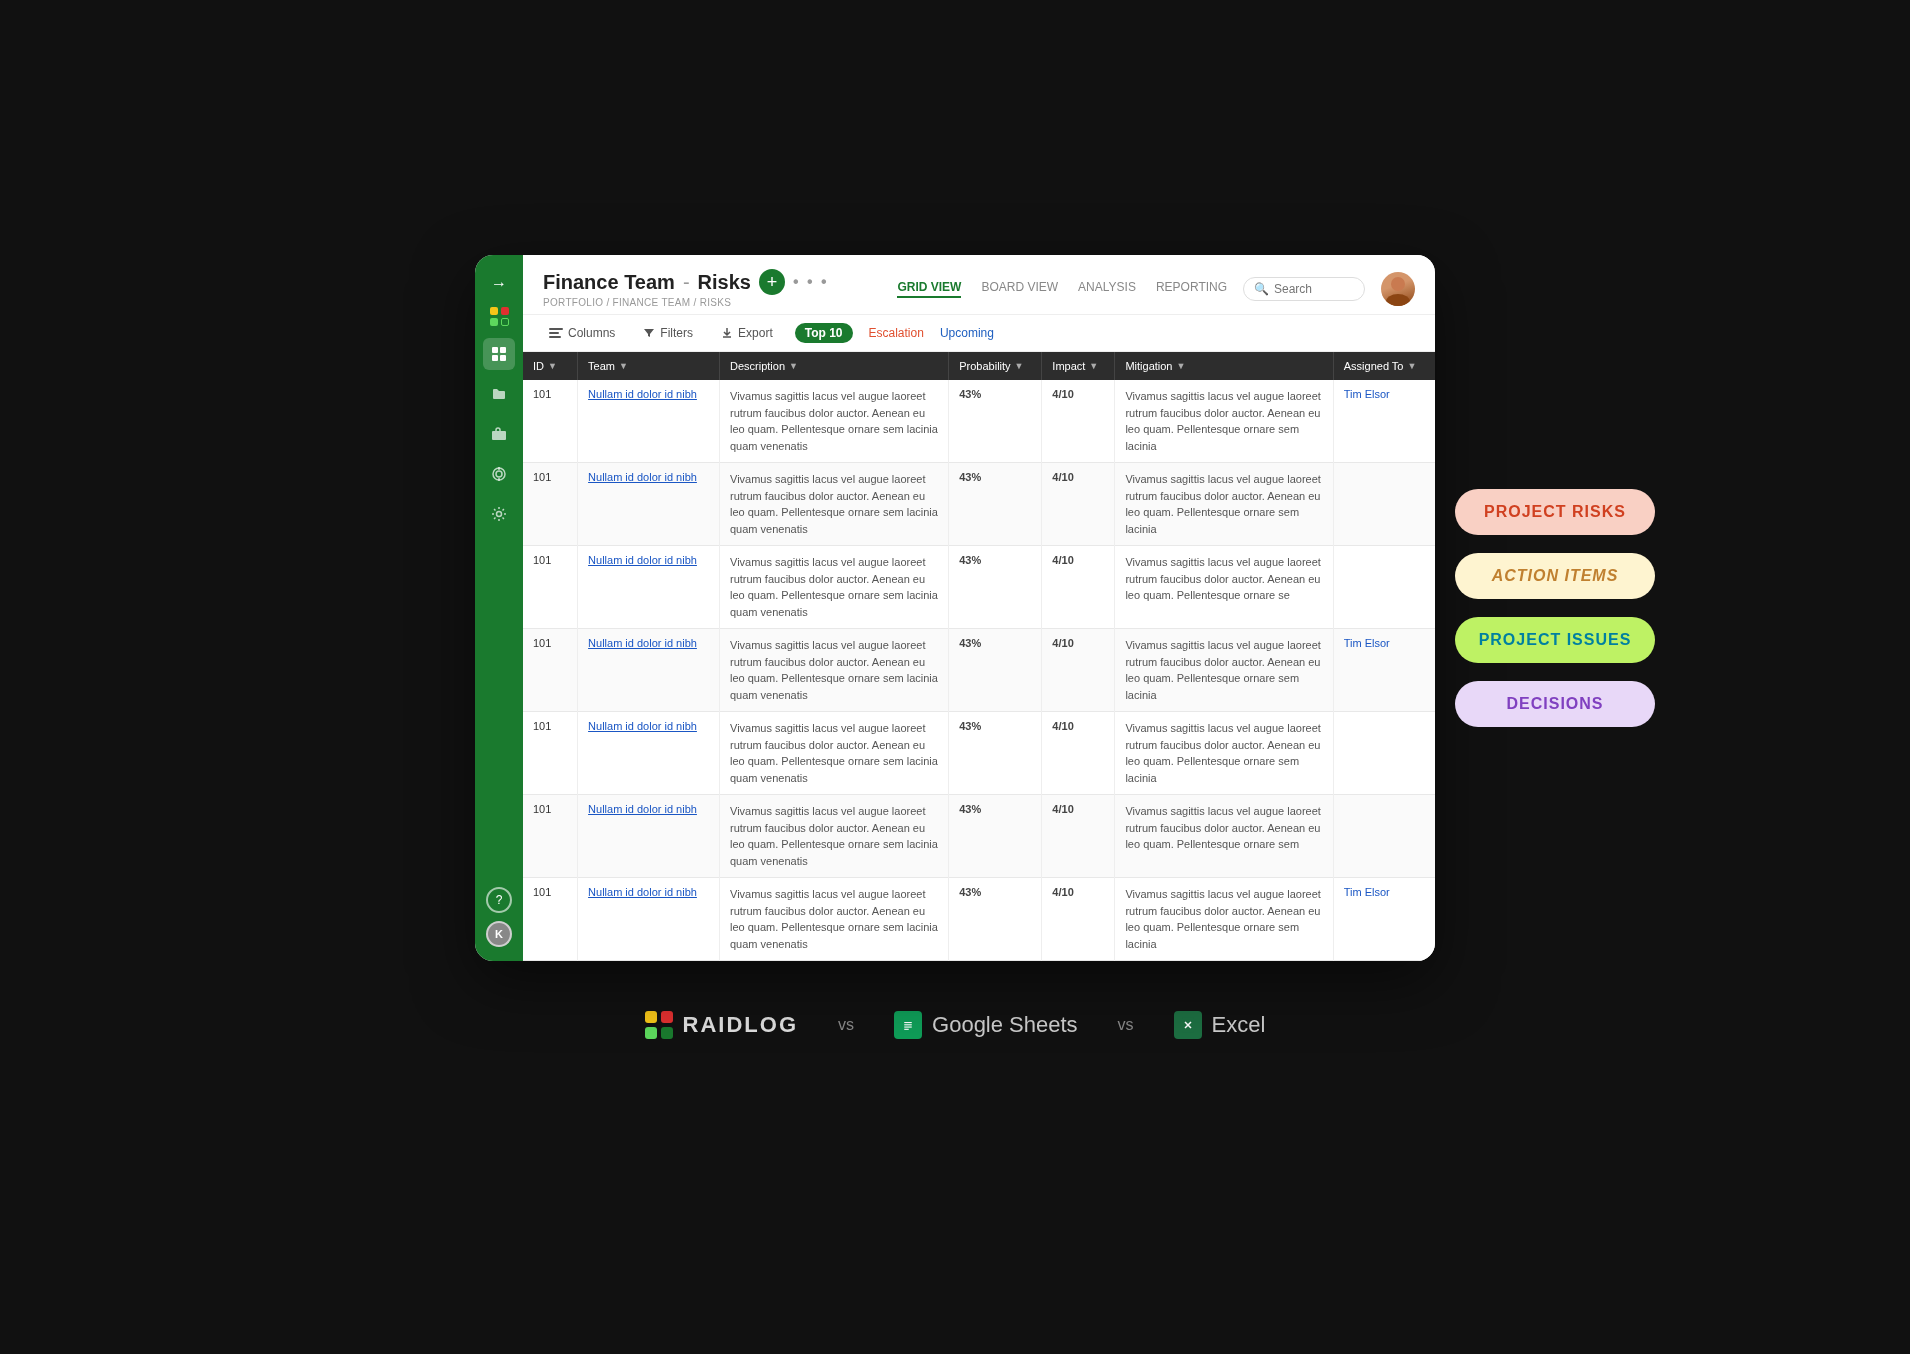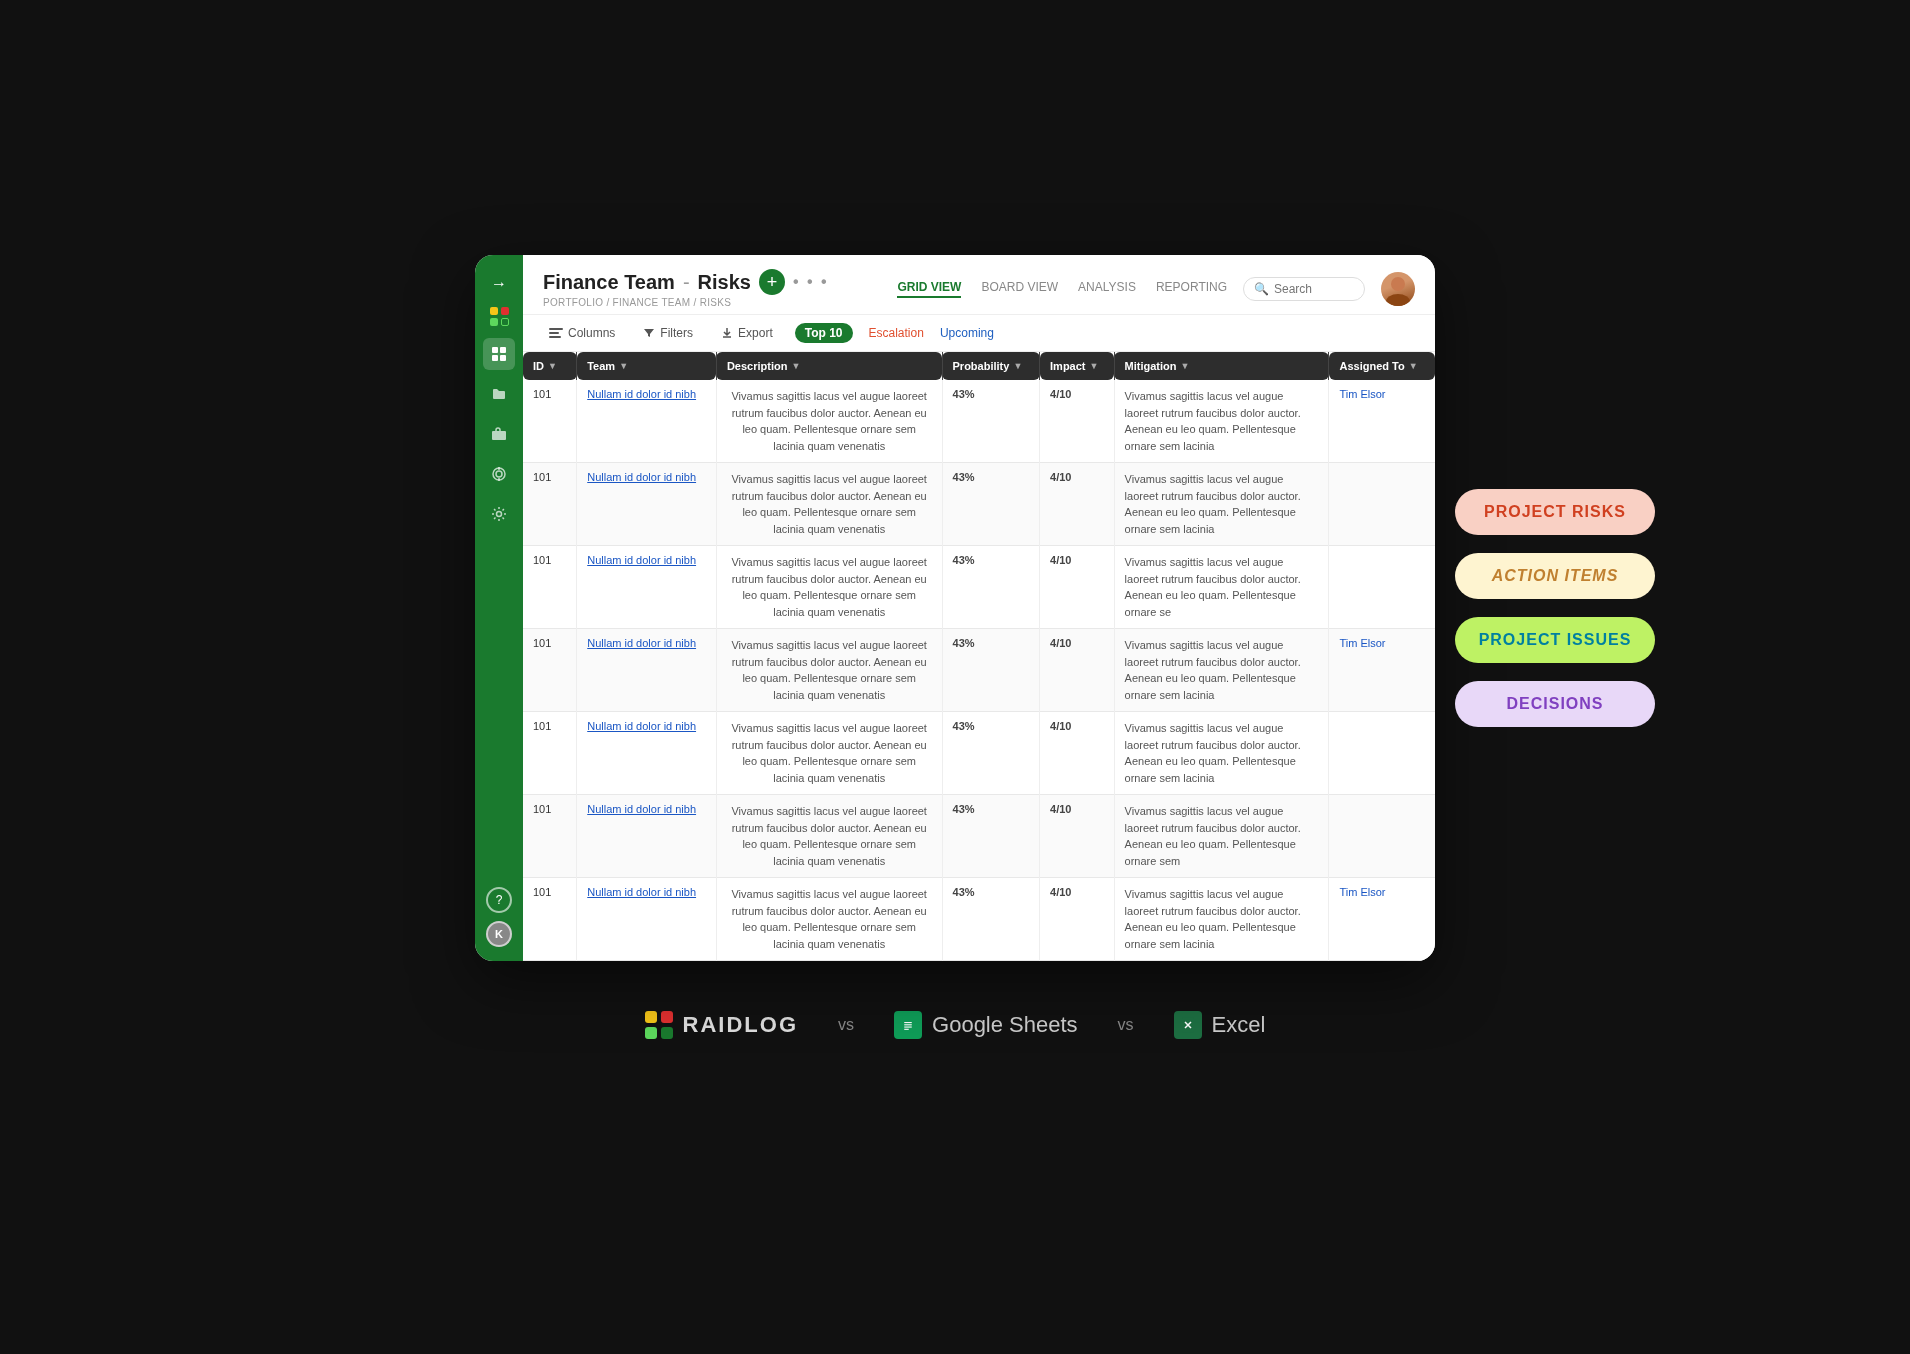--- a/index.html
+++ b/index.html
@@ -347,25 +347,24 @@
     }
 
     thead tr {
       background: #2d2d2d;
       color: white;
     }
 
     thead th {
       padding: 8px 10px;
       text-align: left;
-      font-weight: 700;
+      font-weight: 400;
       font-size: 11px;
       white-space: nowrap;
       border-right: 1px solid #444;
-      border-radius: 6px;
     }
 
     thead th:last-child {
       border-right: none;
     }
 
     .th-inner {
       display: flex;
       align-items: center;
       gap: 4px;
@@ -549,21 +548,21 @@
     }
 
     .brand-item-name {
       font-size: 22px;
       color: #ccc;
       font-weight: 400;
     }
 
     .col-id { width: 50px; }
     .col-title { width: 130px; }
-    .col-desc { width: 210px; text-align: center; }
+    .col-desc { width: 210px; }
     .col-prob { width: 80px; }
     .col-impact { width: 65px; }
     .col-mitigation { width: 200px; }
     .col-assigned { width: 90px; }
   </style>
 </head>
 <body>
 
 <div class="outer-wrapper">
   <div style="display:flex; align-items:flex-start; justify-content:center; position:relative; width:100%;">

